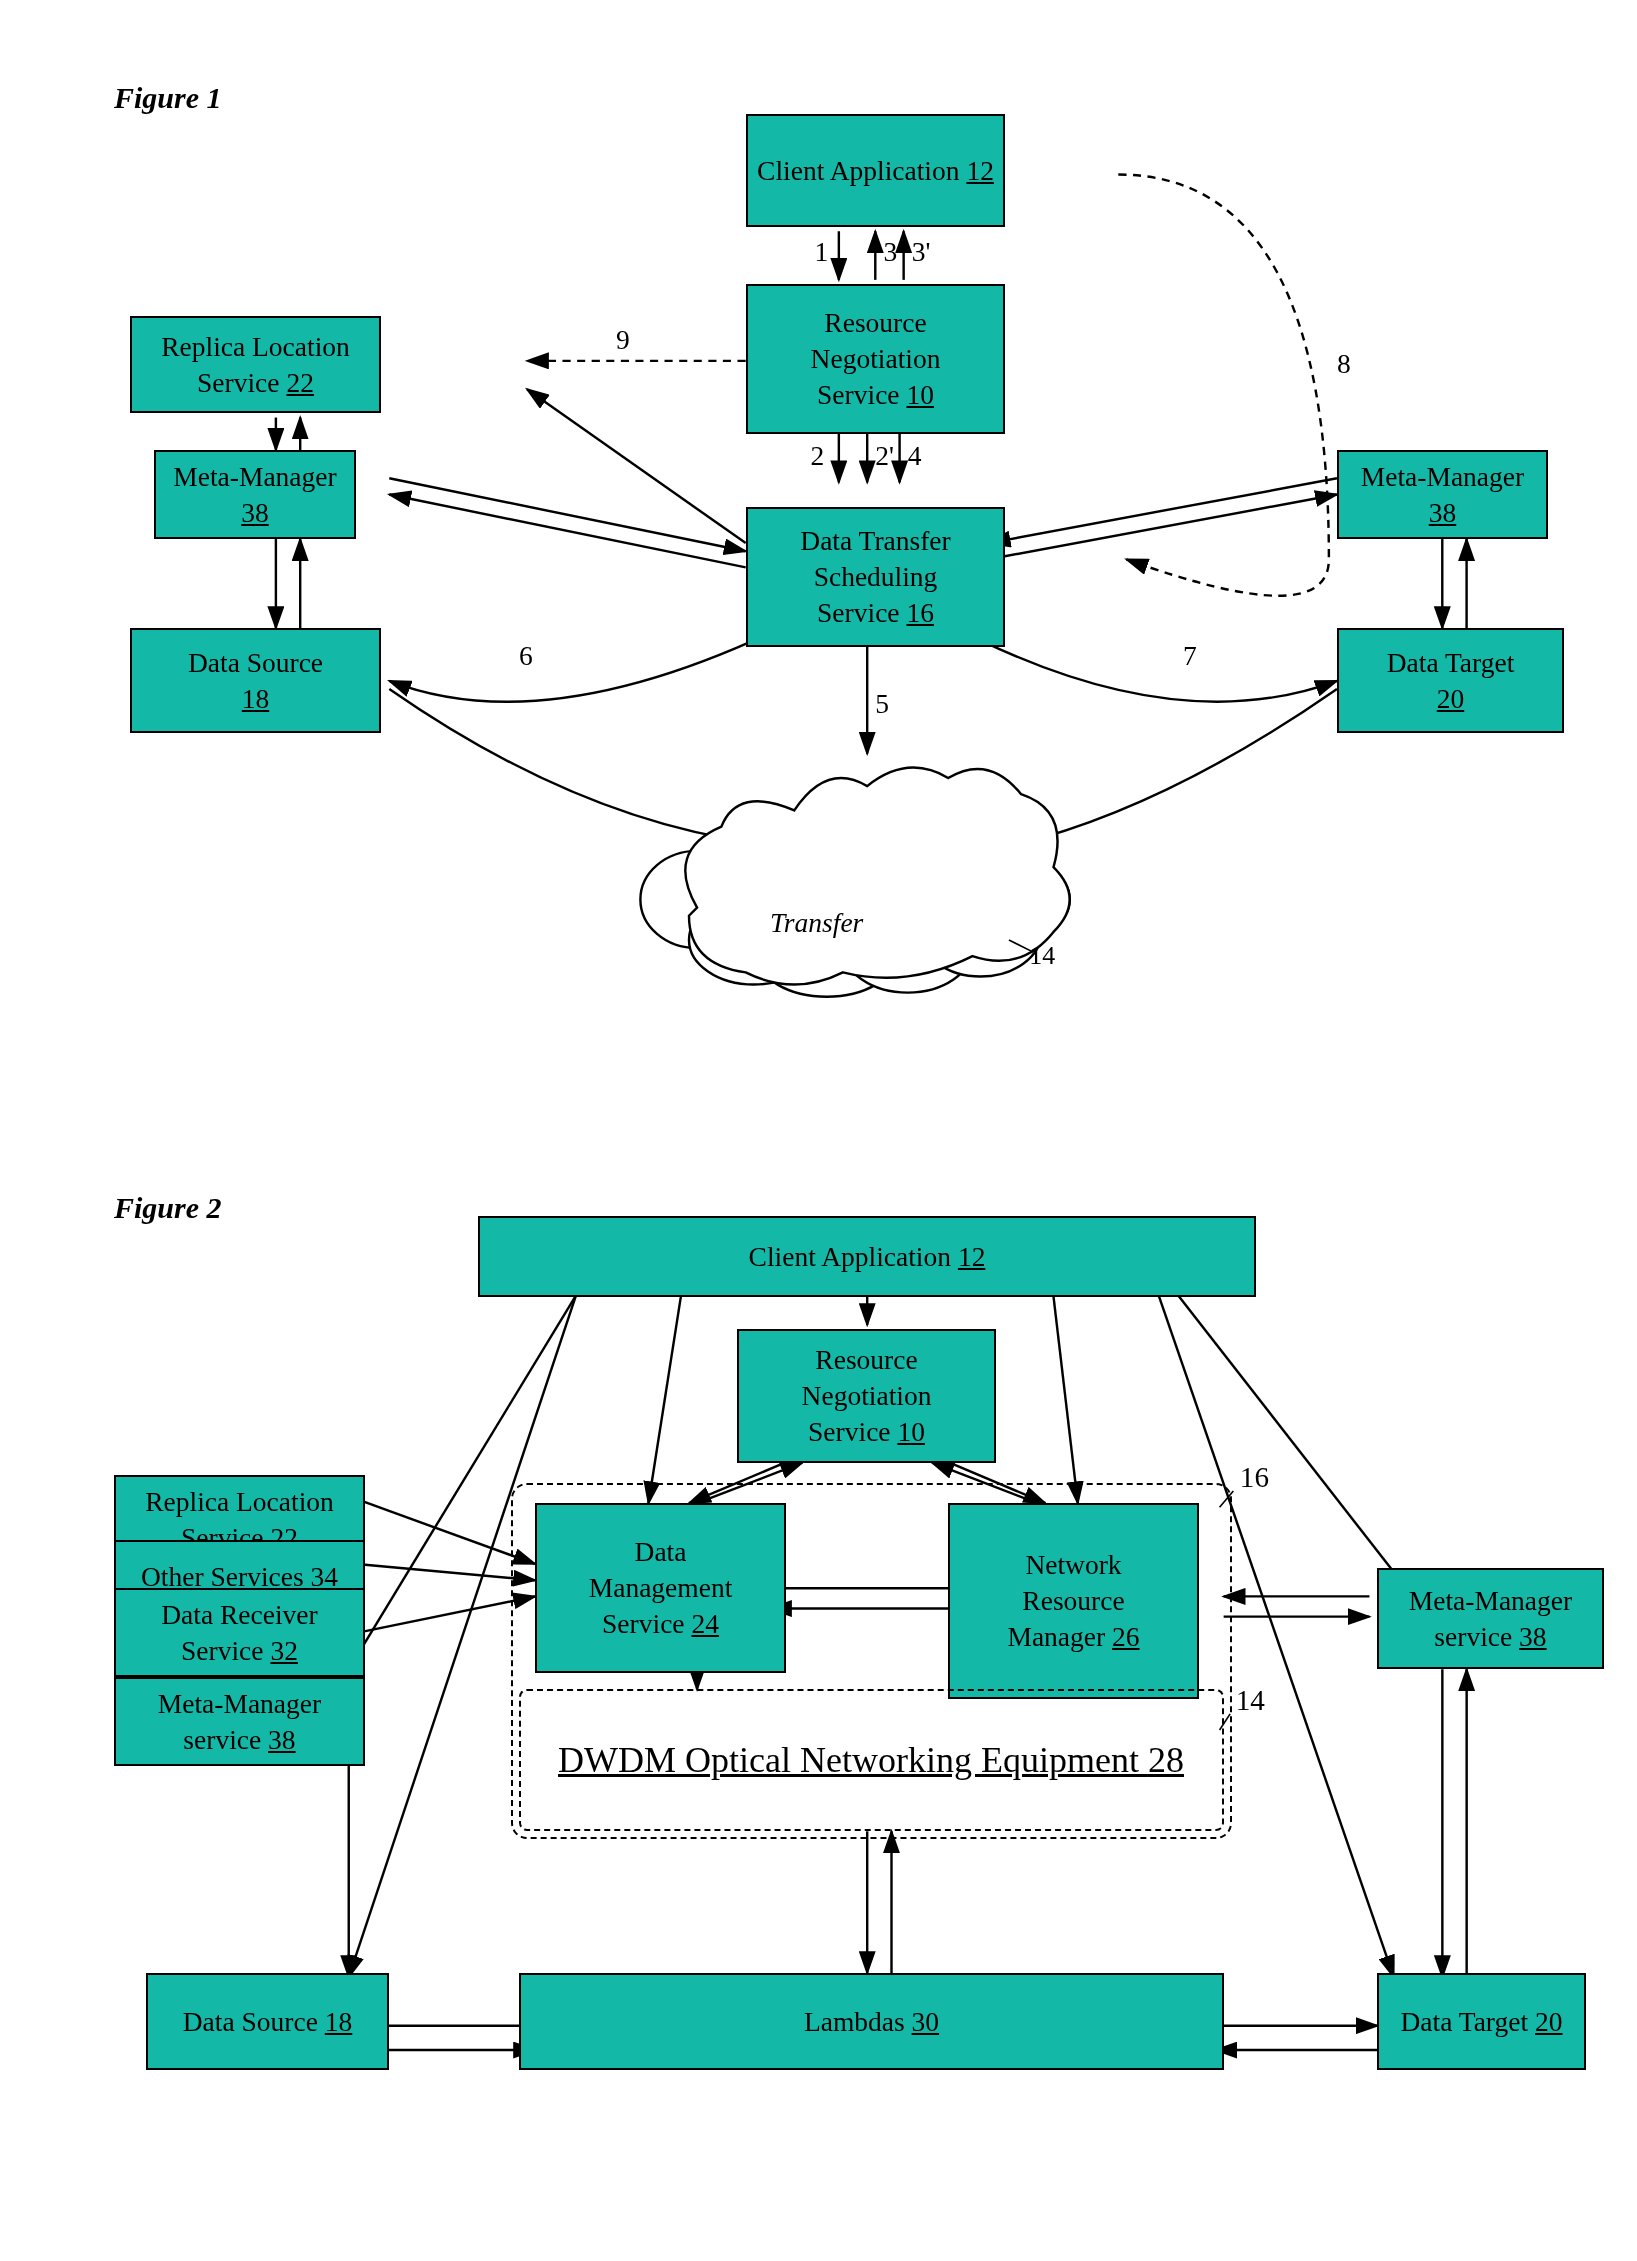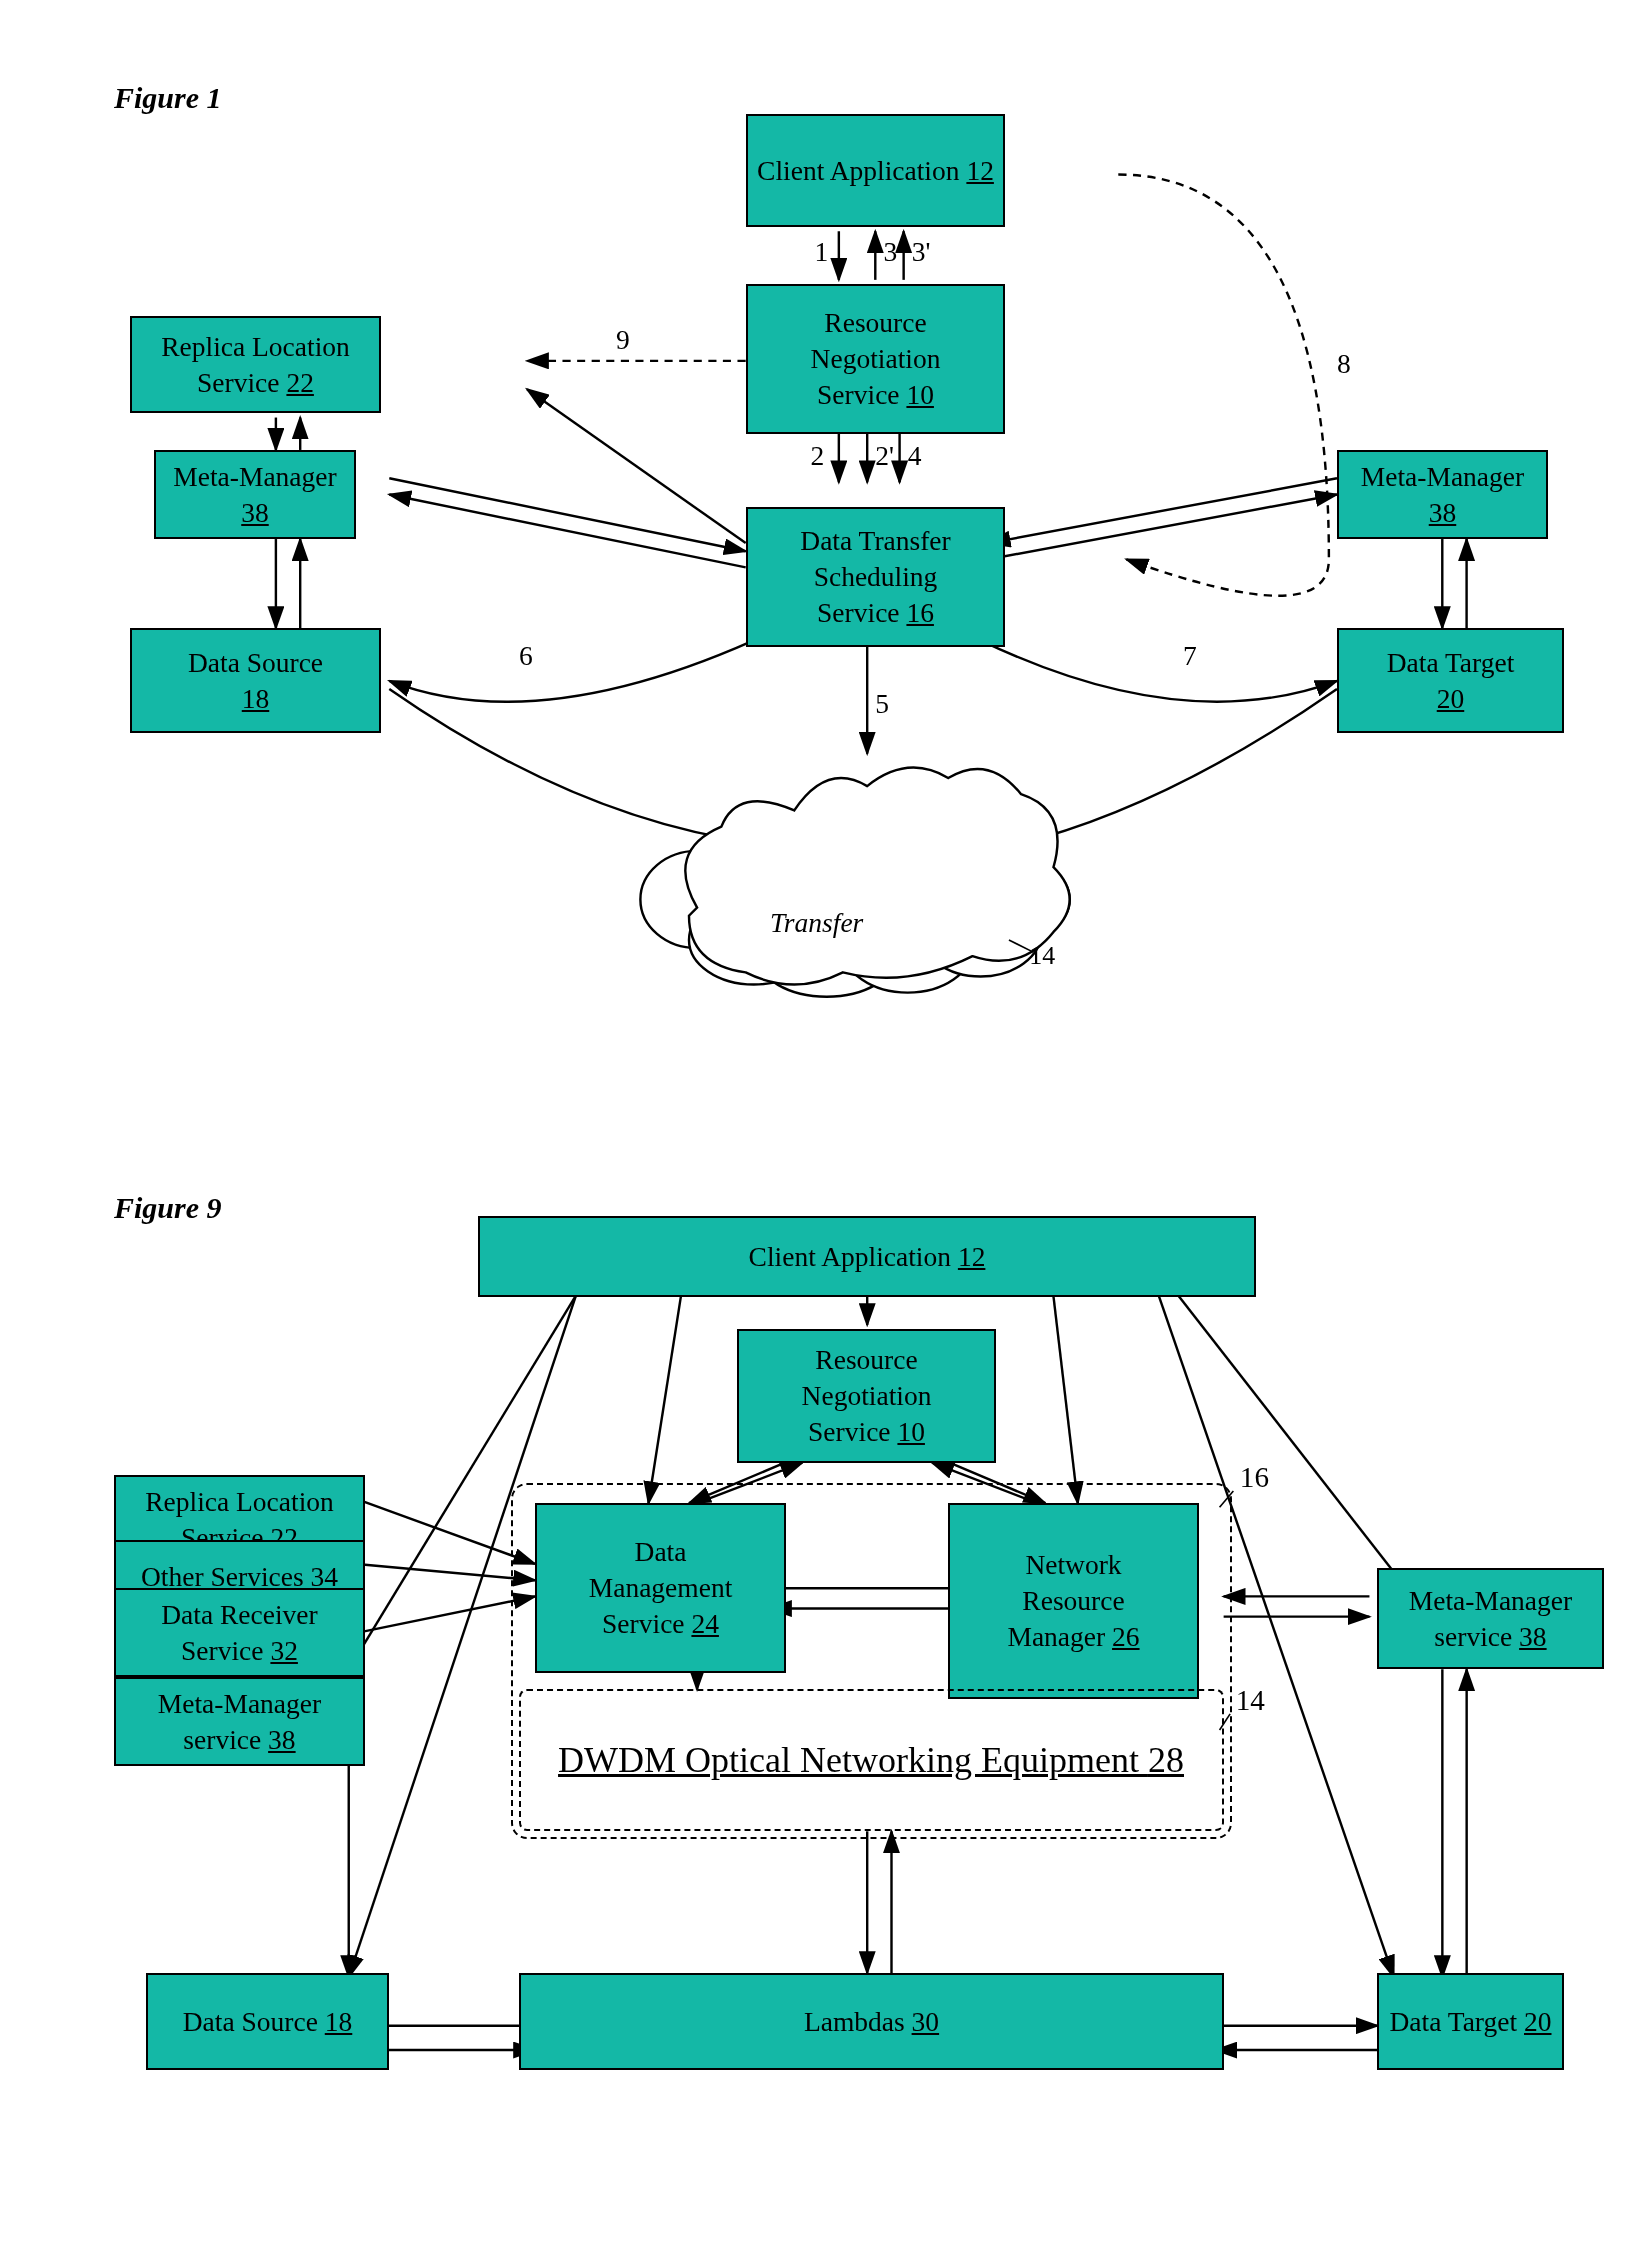--- a/index.html
+++ b/index.html
@@ -218,21 +218,21 @@
     <div class="diagram-box" style="left:1288px; top:579px; width:227px; height:105px;">
       <div>
         Data Target<br><span class="underline">20</span>
       </div>
     </div>
 
   </div>
 
   <div id="figure2" class="figure-container" style="margin-top:16px;">
 
-    <span class="figure-label" style="left:65px; top:24px;">Figure 9</span>
+    <span class="figure-label" style="left:65px; top:24px;">Figure 2</span>
 
     <svg class="diagram-svg" width="1638" height="1118" viewBox="0 0 2022 1380">
       <defs>
         <marker id="arr3" markerWidth="10" markerHeight="7" refX="9" refY="3.5" orient="auto">
           <polygon points="0 0, 10 3.5, 0 7" fill="#000"></polygon>
         </marker>
       </defs>
 
       <line x1="1010" y1="160" x2="1010" y2="195" stroke="#000" stroke-width="3" marker-end="url(#arr3)"></line>
 
@@ -337,20 +337,20 @@
     </div>
 
     <div class="diagram-box" style="left:1328px; top:401px; width:227px; height:101px;">
       <div>Meta-Manager<br>service <span class="underline">38</span></div>
     </div>
 
     <div class="diagram-box" style="left:65px; top:806px; width:243px; height:97px;margin-left:32px;">
       <div>Data Source <span class="underline">18</span></div>
     </div>
 
-    <div class="diagram-box" style="left:1328px; top:806px; width:187px; height:97px;">
+    <div class="diagram-box" style="left:1328px; top:806px; width:209px; height:97px;">
       <div>Data Target <span class="underline">20</span></div>
     </div>
 
   </div>
 
 </div>
 
 
 </body></html>

